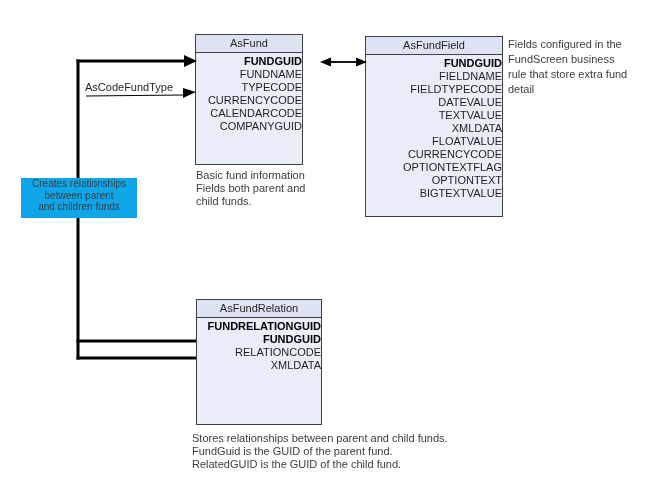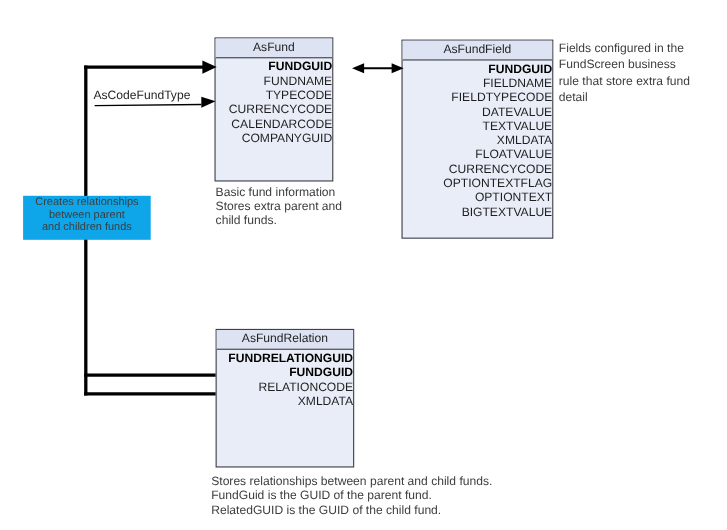--- a/index.html
+++ b/index.html
@@ -129,21 +129,21 @@
     </div>
   </div>
 
   <div class="fk-label" style="left:85px; top:81px;">AsCodeFundType</div>
 
   <div class="note left-note" style="left:21px; top:178px;">Creates relationships
 between parent
 and children funds</div>
 
   <div class="note" style="left:196px; top:169px;">Basic fund information
-Stores extra parent and
+Fields both parent and
 child funds.</div>
 
   <div class="note right-note" style="left:508px; top:37px;">Fields configured in the
 FundScreen business
 rule that store extra fund
 detail</div>
 
   <div class="note" style="left:192px; top:432px;">Stores relationships between parent and child funds.
 FundGuid is the GUID of the parent fund.
 RelatedGUID is the GUID of the child fund.</div>

